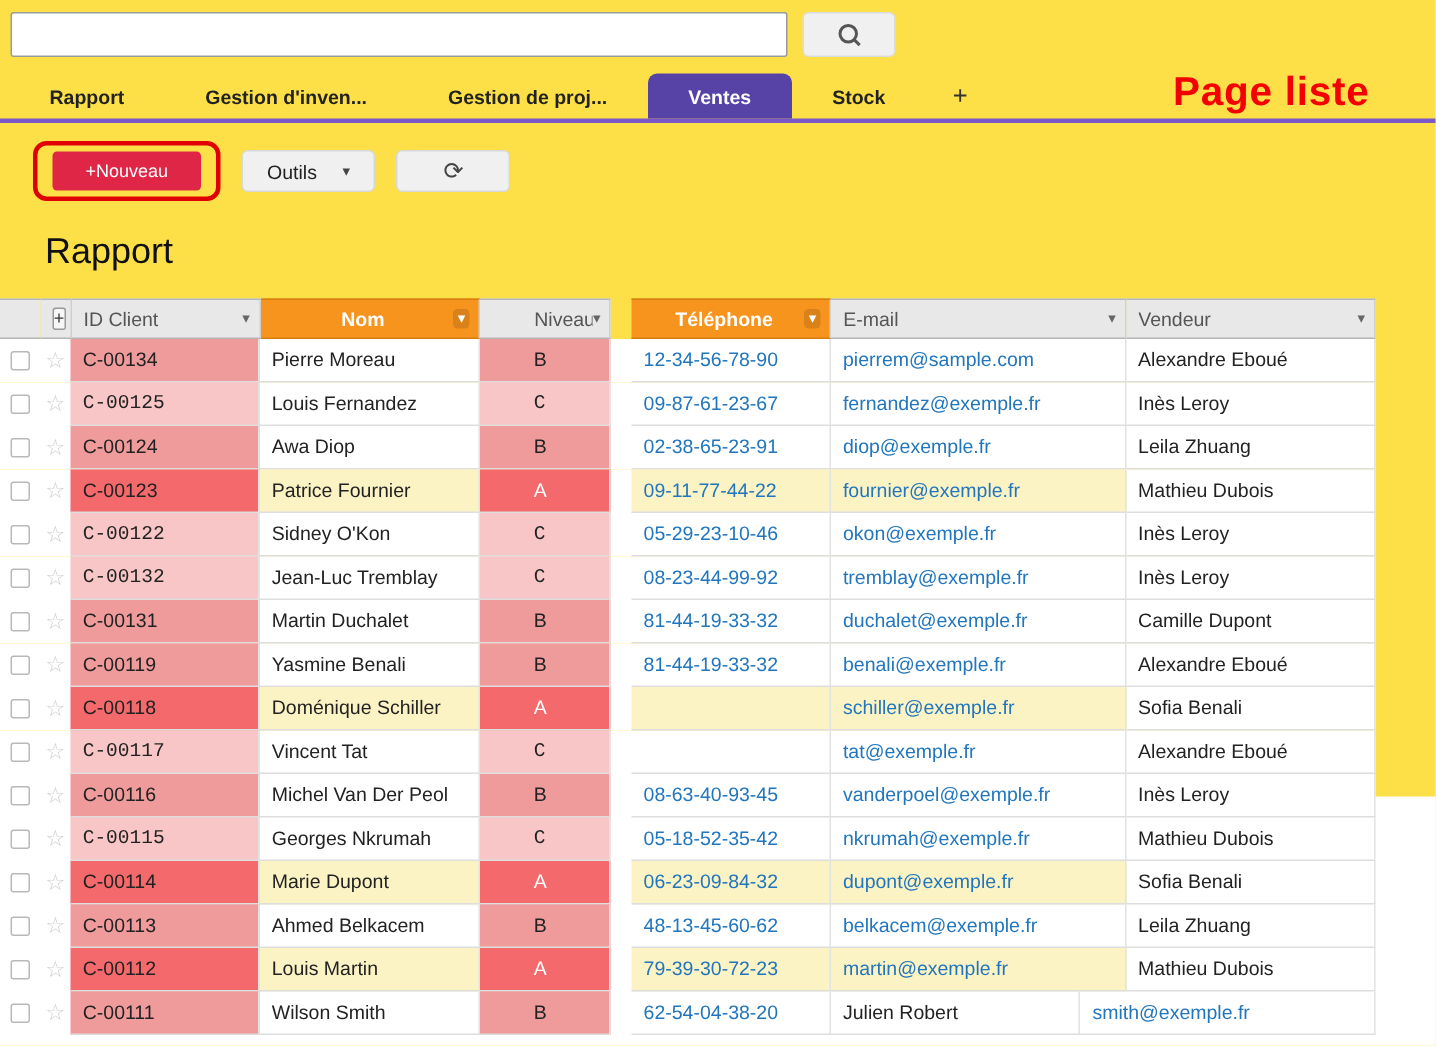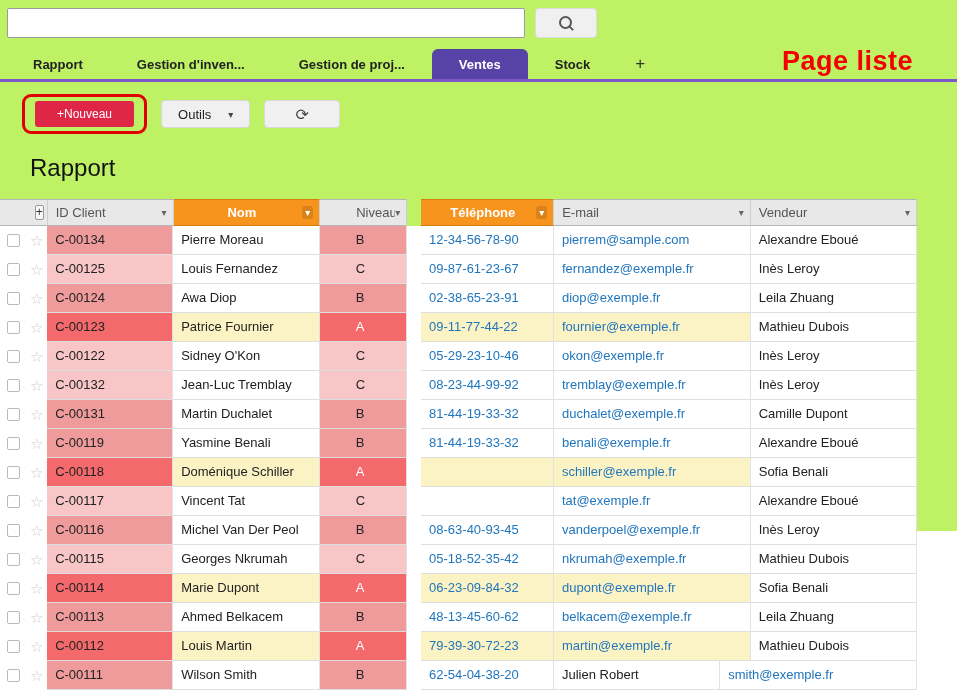--- a/index.html
+++ b/index.html
@@ -2,21 +2,21 @@
 <html style="--accent-purple: #5743a5; --tab-underline: #7b57c8; --orange-header: #f7941d; --button-red: #e02647; --annotation-red: #e10000; --page-liste-red: #f40000; --link-blue: #2176bd; --level-a: #f4696b; --level-b: #f09b9b; --level-c: #f8c6c6; --highlight-yellow: #fcf3c5; --header-gray: #e8e8e8;"><head>
 <meta charset="utf-8">
 <style>
   * { box-sizing: border-box; margin: 0; padding: 0; }
   html, body { background: #fff; }
   body {
     width: 957px; height: 697px;
     font-family: "Liberation Sans", "DejaVu Sans", sans-serif;
     position: relative; overflow: hidden;
   }
-  .app { width: 957px; height: 531px; position: relative; background: #bef264; }
+  .app { width: 957px; height: 531px; position: relative; background: #fde047; }
 
   
   .topbar { height: 46px; display: flex; align-items: center; padding-left: 7px; }
   .search-input {
     width: 518px; height: 30px; border: 1px solid #9b9b9b; border-radius: 2px;
     font-size: 13px; padding: 0 8px; outline: none;
   }
   .search-btn {
     margin-left: 10px; width: 62px; height: 30px; background: #f0f0f0;
     border: 1px solid #dcdcdc; border-radius: 4px; display: flex;
@@ -113,21 +113,21 @@
     display: flex; align-items: center; justify-content: center;
   }
   .checkbox {
     width: 13px; height: 13px; border: 1px solid #b9b9b9; border-radius: 2px;
     background: #fff; display: inline-block; cursor: pointer;
   }
   .star { color: #cfcfcf; font-size: 15px; cursor: pointer; }
 
   .lvl-A { background: var(--level-a, #f4696b); }
   .lvl-B { background: var(--level-b, #f09b9b); }
-  .lvl-C { background: var(--level-c, #f8c6c6); }
+  .lvl-C { background: var(--level-c, #f8c6c6); font-family: Liberation Mono, monospace; }
   .txt-white { color: #fff; }
   .hl { background: var(--highlight-yellow, #fcf3c5); }
   .link { color: var(--link-blue, #2176bd); cursor: pointer; }
 </style>
 </head>
 <body>
 
 <div class="app">
 
   <div class="topbar">

